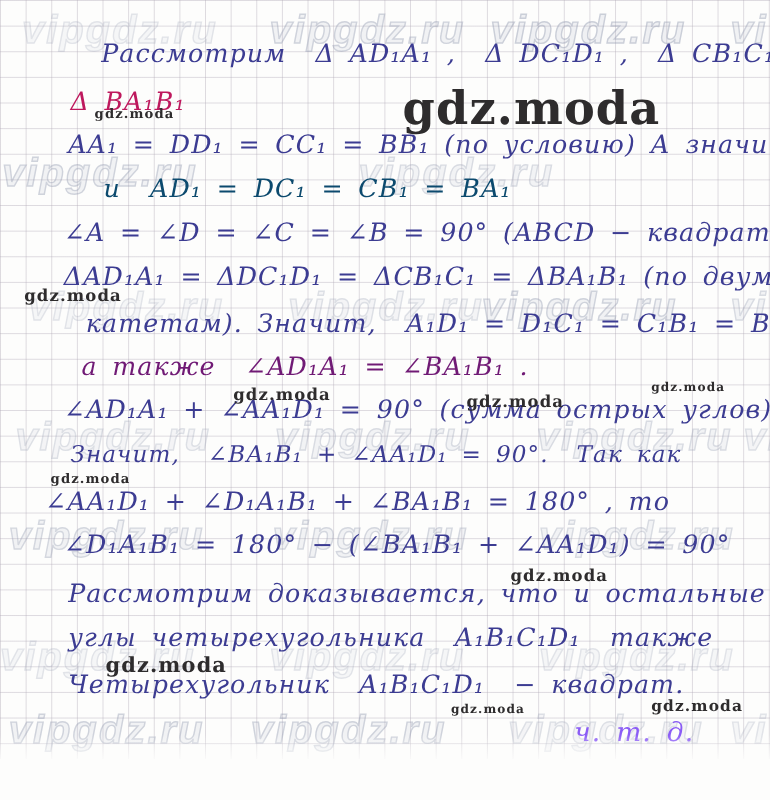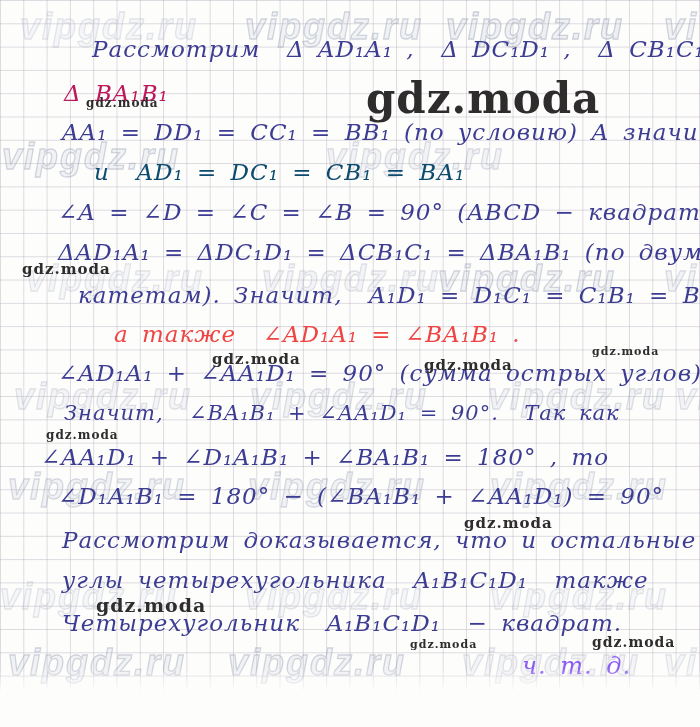--- a/index.html
+++ b/index.html
@@ -95,21 +95,21 @@
       <span class="site-tile" style="left: 664px; top: 642px; opacity: 0.3;">vi</span>
     </div>
   <div id="ink-layer">
       <span class="ink-line" style="left: 64px; top: 36px; font-size: 23px; color: rgb(60, 60, 146); margin-left: 28px;">Рассмотрим  Δ AD₁A₁ ,  Δ DC₁D₁ ,  Δ CB₁C₁ ,</span>
       <span class="ink-line" style="left: 64px; top: 80px; font-size: 23px; color: #be185d;">Δ BA₁B₁</span>
       <span class="ink-line" style="left: 62px; top: 119px; font-size: 23px; color: rgb(60, 60, 146);">AA₁ = DD₁ = CC₁ = BB₁ (по условию) А значит</span>
       <span class="ink-line" style="left: 78px; top: 159px; font-size: 23px; color: #0c4a6e; margin-left: 16px;">и  AD₁ = DC₁ = CB₁ = BA₁</span>
       <span class="ink-line" style="left: 58px; top: 199px; font-size: 23px; color: rgb(60, 60, 146);">∠A = ∠D = ∠C = ∠B = 90° (ABCD − квадрат) ⇒</span>
       <span class="ink-line" style="left: 58px; top: 239px; font-size: 23px; color: rgb(60, 60, 146);">ΔAD₁A₁ = ΔDC₁D₁ = ΔCB₁C₁ = ΔBA₁B₁ (по двум</span>
       <span class="ink-line" style="left: 78px; top: 282px; font-size: 23px; color: rgb(60, 60, 146);">катетам). Значит,  A₁D₁ = D₁C₁ = C₁B₁ = B₁A₁ ,</span>
-      <span class="ink-line" style="left: 74px; top: 321px; font-size: 23px; color: #ef4444; margin-left: 40px;">а также  ∠AD₁A₁ = ∠BA₁B₁ .</span>
+      <span class="ink-line" style="left: 74px; top: 321px; font-size: 23px; color: #701a75;">а также  ∠AD₁A₁ = ∠BA₁B₁ .</span>
       <span class="ink-line" style="left: 58px; top: 360px; font-size: 23px; color: rgb(60, 60, 146);">∠AD₁A₁ + ∠AA₁D₁ = 90° (сумма острых углов)</span>
       <span class="ink-line" style="left: 64px; top: 401px; font-size: 21px; color: rgb(60, 60, 146);">Значит,  ∠BA₁B₁ + ∠AA₁D₁ = 90°.  Так как</span>
       <span class="ink-line" style="left: 41px; top: 444px; font-size: 23px; color: rgb(60, 60, 146);">∠AA₁D₁ + ∠D₁A₁B₁ + ∠BA₁B₁ = 180° , то</span>
       <span class="ink-line" style="left: 58px; top: 483px; font-size: 23px; color: rgb(60, 60, 146);">∠D₁A₁B₁ = 180° − (∠BA₁B₁ + ∠AA₁D₁) = 90°</span>
       <span class="ink-line" style="left: 62px; top: 527px; font-size: 23px; color: rgb(60, 60, 146);">Рассмотрим доказывается, что и остальные</span>
       <span class="ink-line" style="left: 62px; top: 567px; font-size: 23px; color: rgb(60, 60, 146);">углы четырехугольника  A₁B₁C₁D₁  также</span>
       <span class="ink-line" style="left: 62px; top: 610px; font-size: 23px; color: rgb(60, 60, 146);">Четырехугольник  A₁B₁C₁D₁  − квадрат.</span>
       <span class="ink-line" style="left: 522px; top: 652px; font-size: 24px; color: #8b5cf6;">ч. т. д.</span>
     </div>
   <div id="brand-layer">

